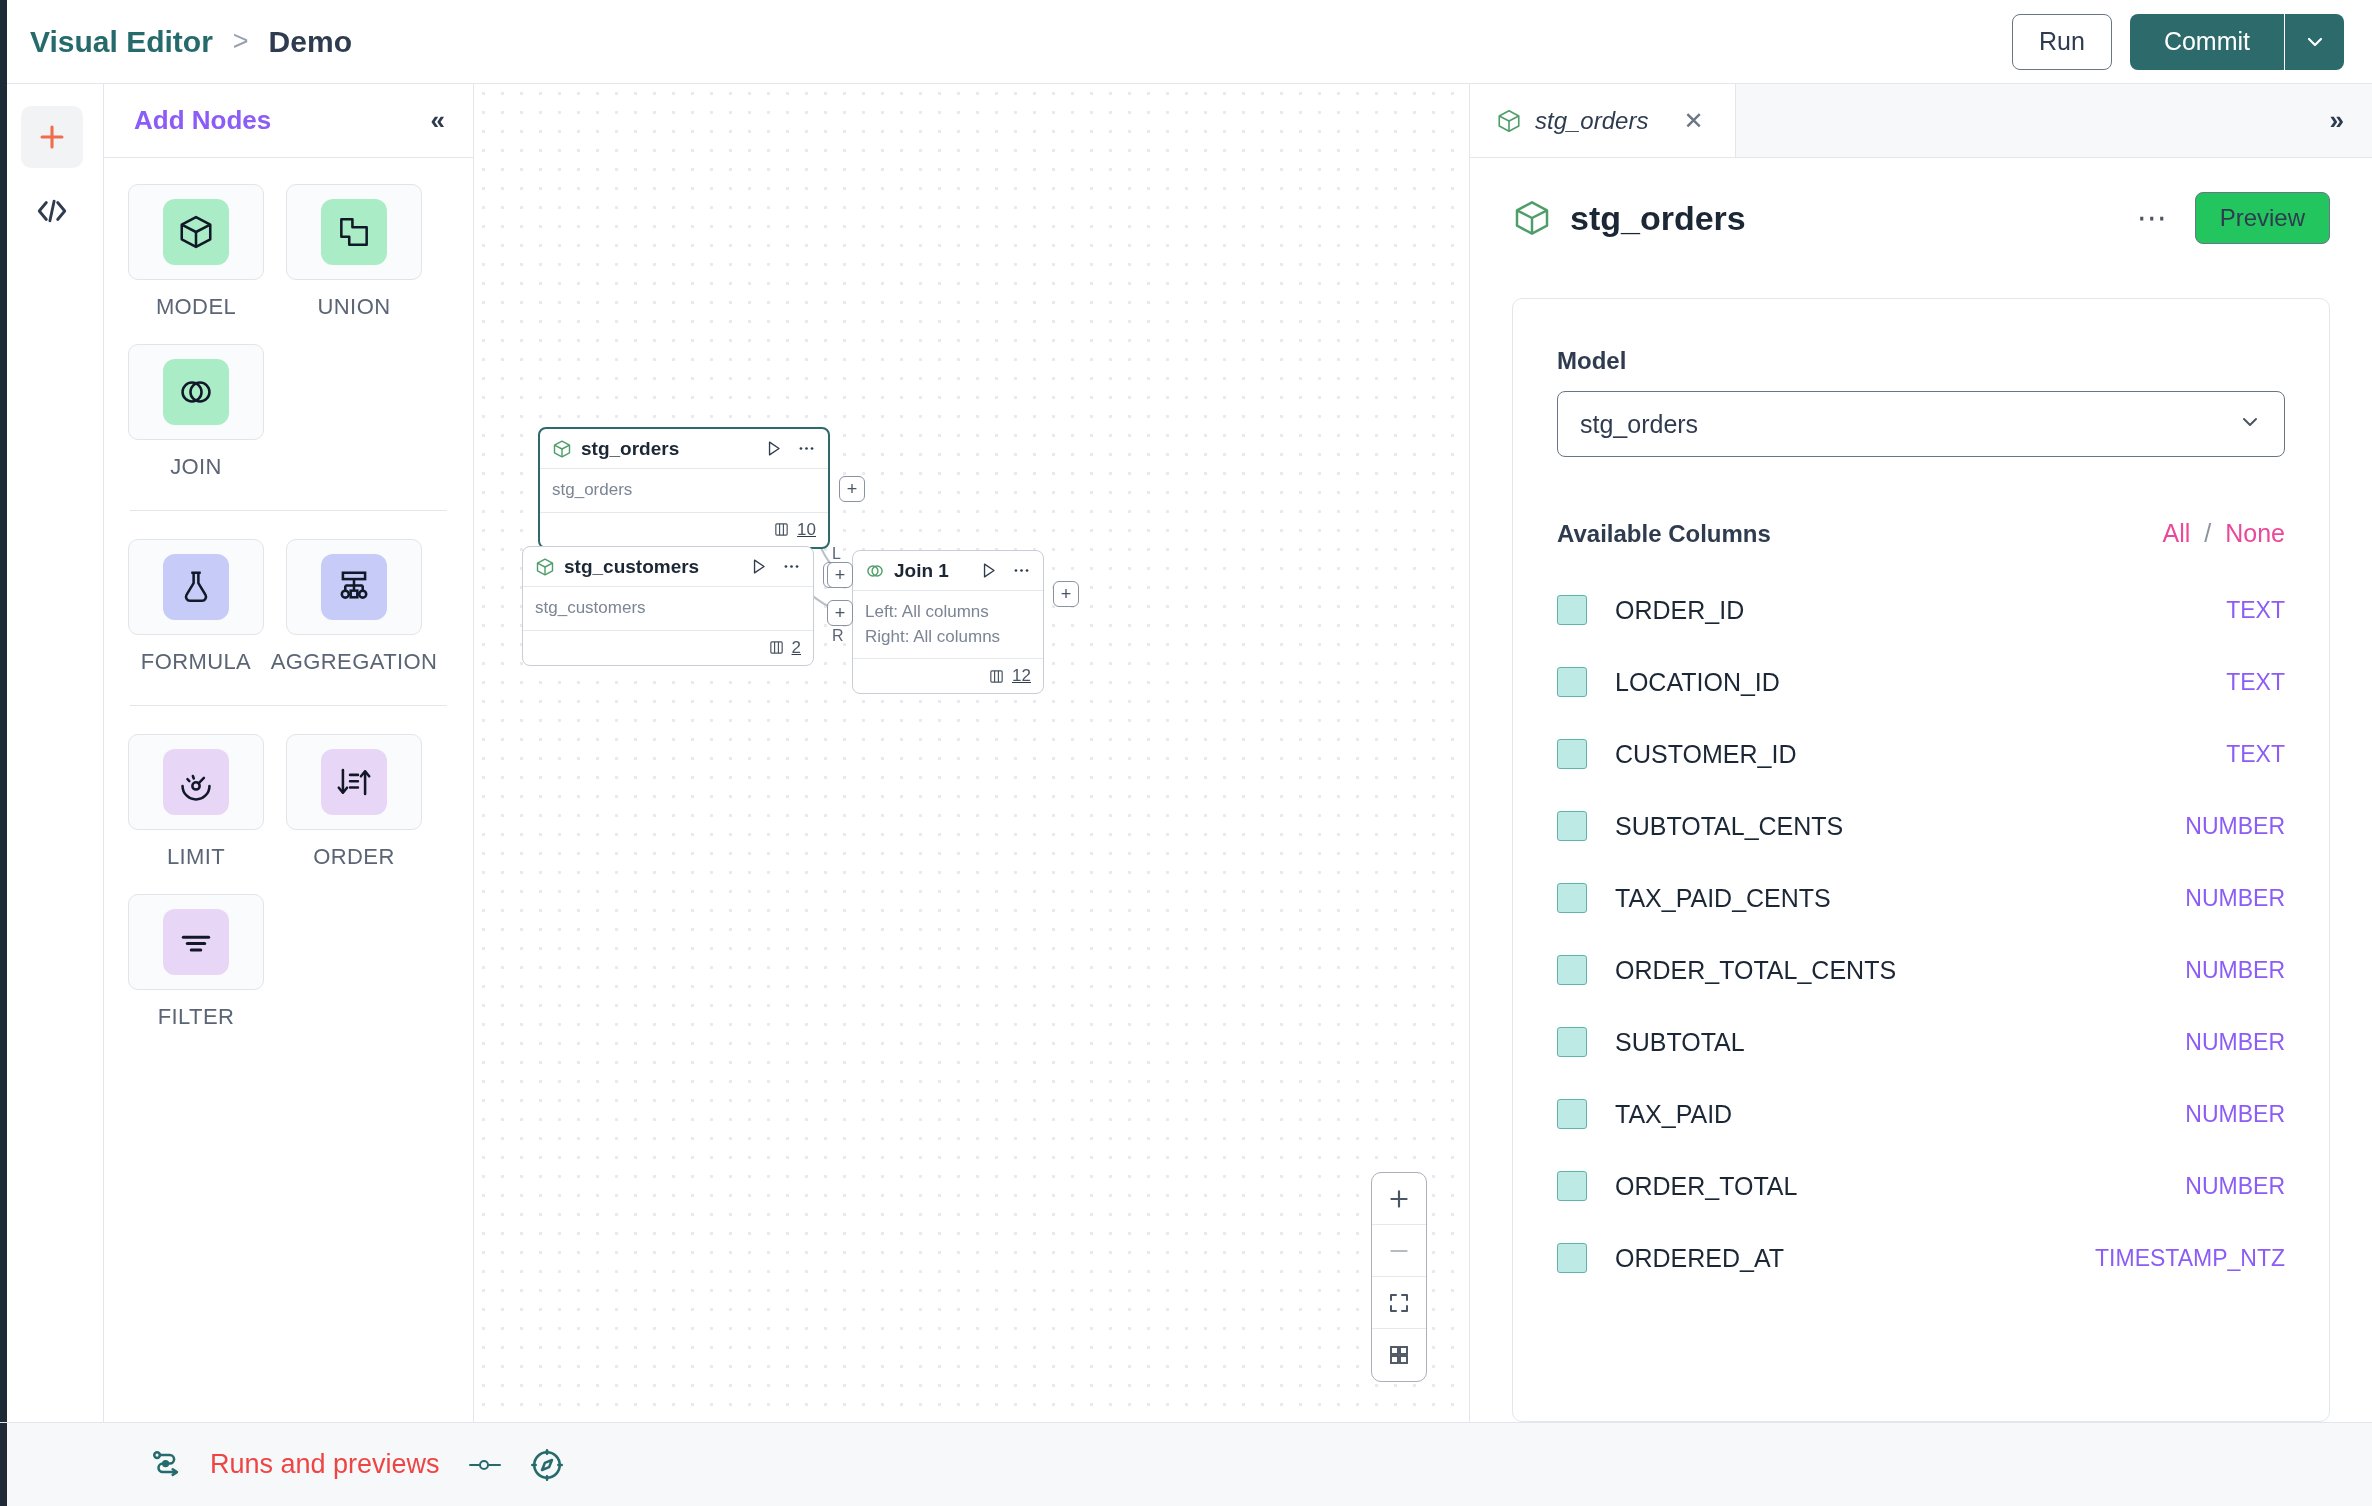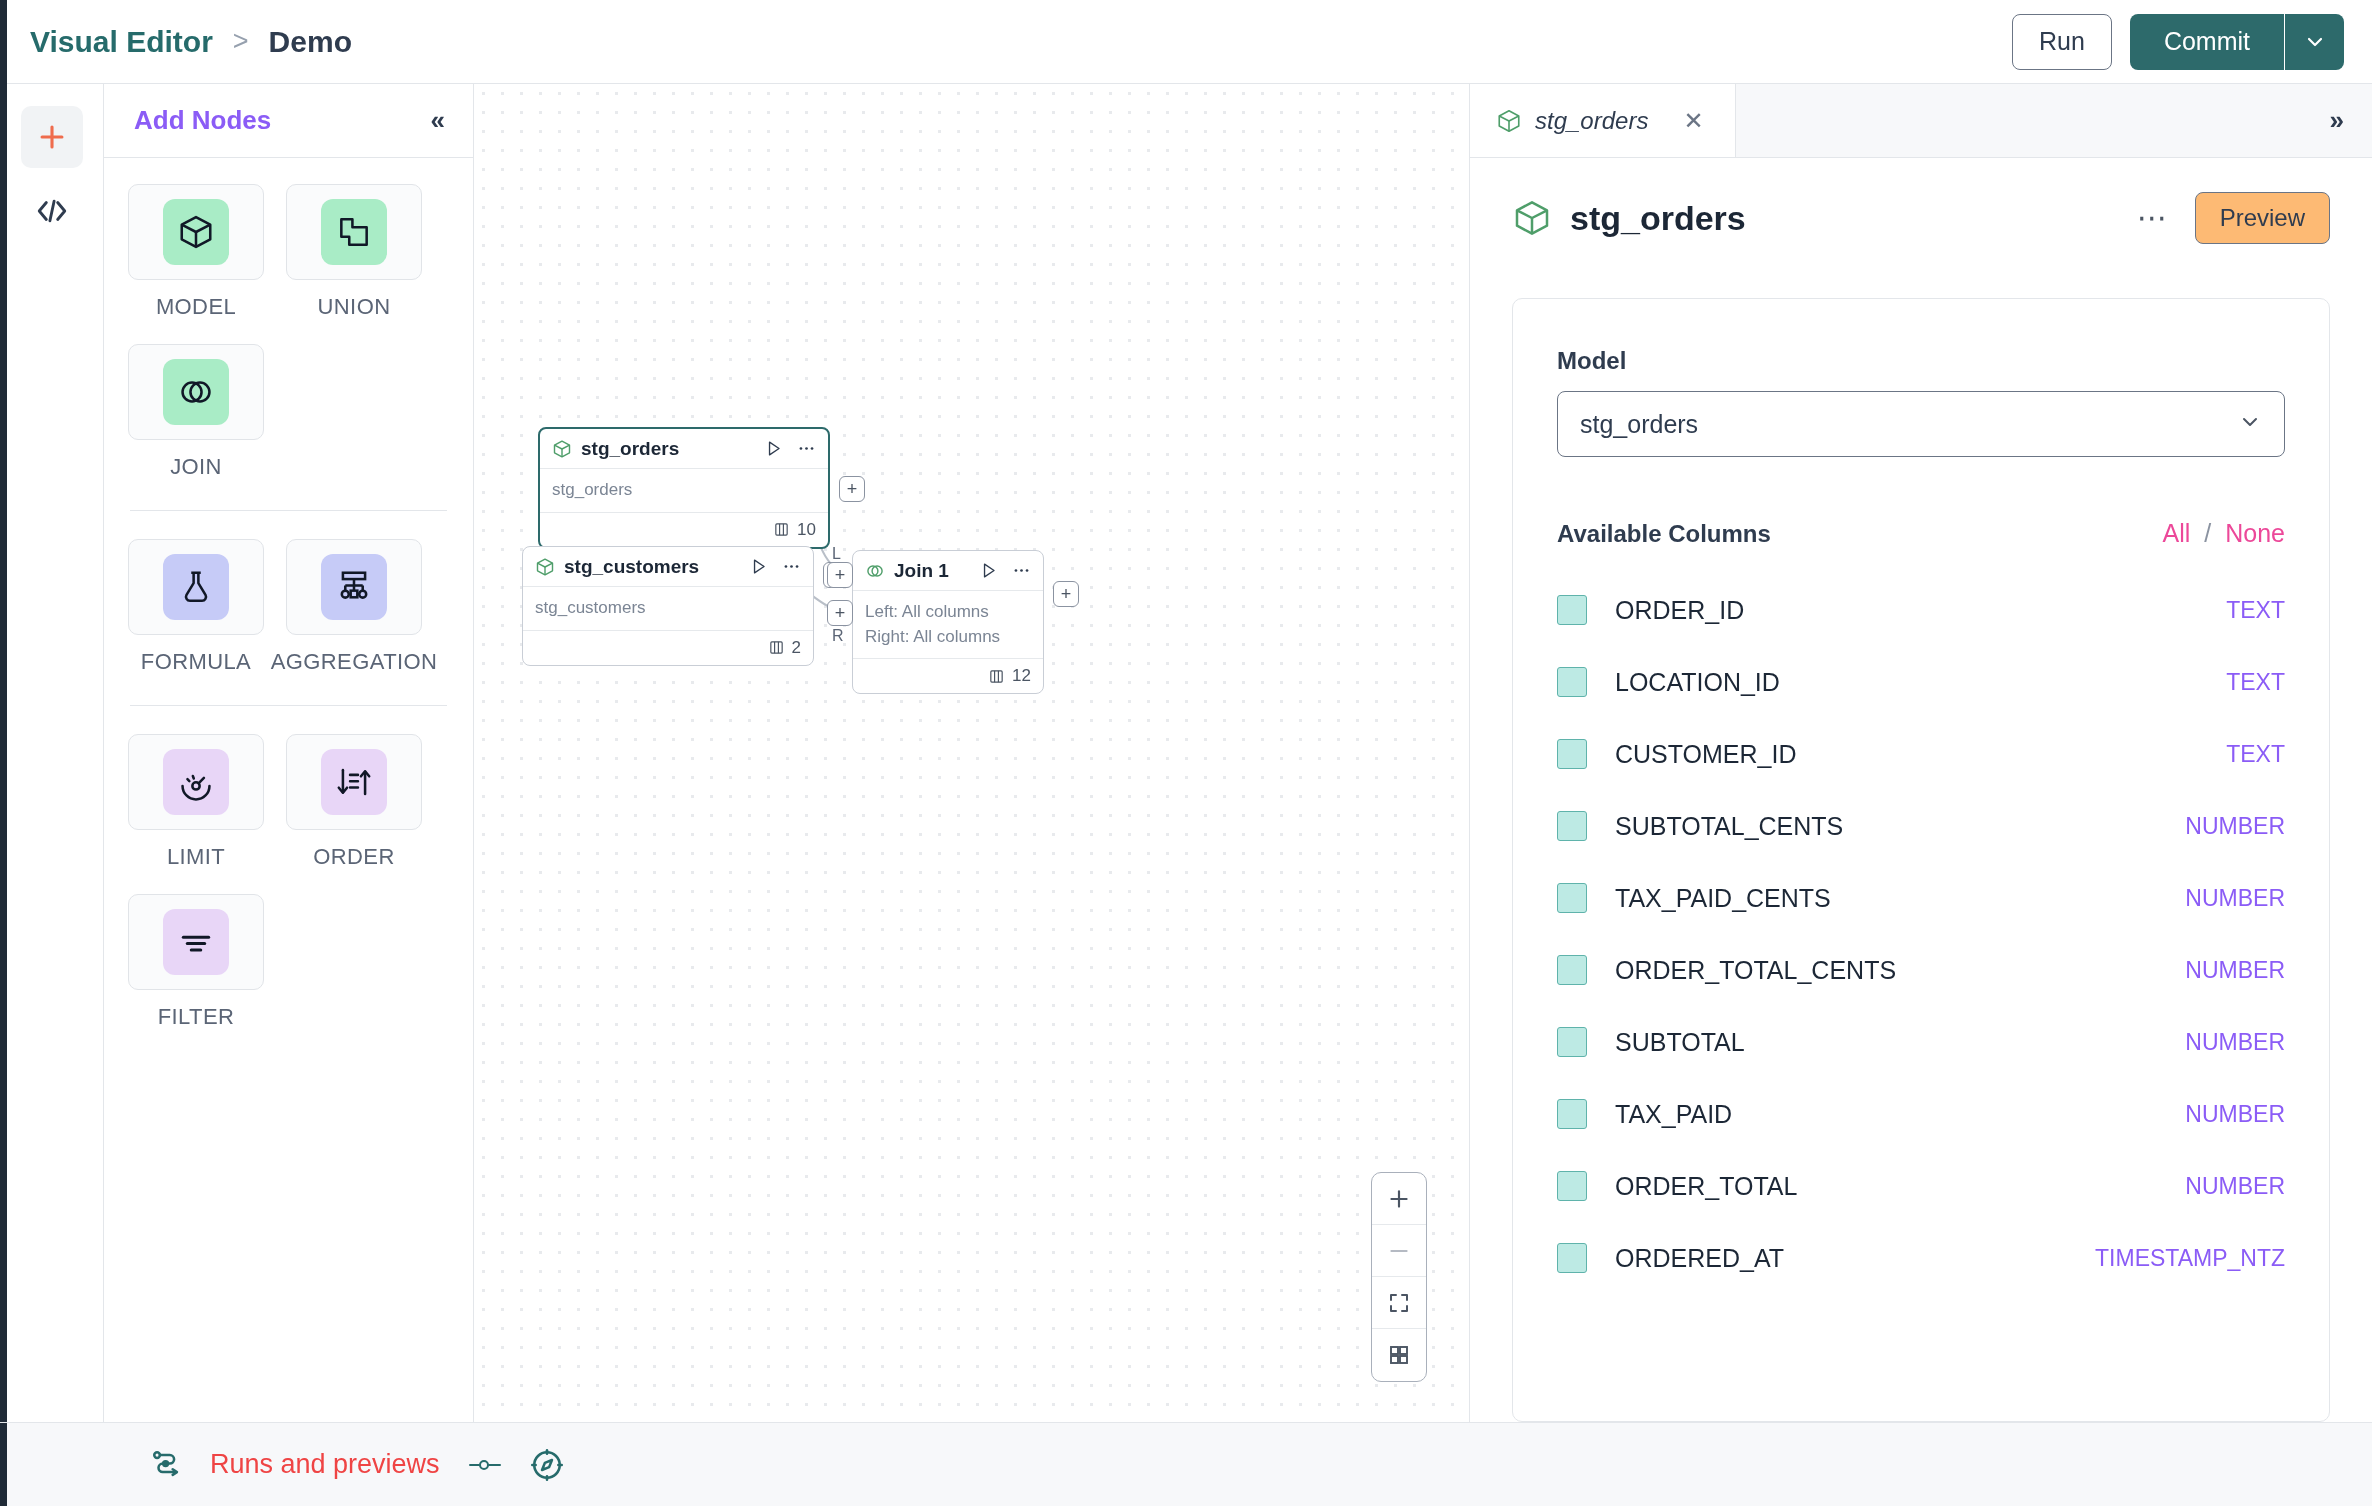--- a/index.html
+++ b/index.html
@@ -99,21 +99,21 @@
   .flow-node.selected { border: 2px solid #2d6a6b; }
   .flow-node.plain { border: 1.5px solid #c9ced6; }
   .fn-head {
     height: 40px; display: flex; align-items: center; gap: 9px;
     padding: 0 12px; border-bottom: 1px solid #e6e9ec;
   }
   .fn-title { font-size: 19px; font-weight: bold; color: #1c2736; }
   .fn-actions { margin-left: auto; display: flex; align-items: center; gap: 14px; }
   .fn-body { padding: 9px 12px; min-height: 38px; border-bottom: 1px solid #e6e9ec; }
   .fn-sub { font-size: 17px; color: #7b8594; line-height: 1.45; }
-  .fn-foot { height: 34px; display: flex; align-items: center; justify-content: flex-end; gap: 7px; padding: 0 12px; }
+  .fn-foot { height: 34px; display: flex; align-items: center; justify-content: flex-end; gap: 7px; padding: 0 12px; text-decoration: underline; }
   .fn-count { font-size: 17px; color: #4b5563; }
   .port {
     position: absolute; width: 26px; height: 26px; border: 1.5px solid #8b93a1;
     border-radius: 6px; background: #fff; display: flex; align-items: center; justify-content: center;
     font-size: 18px; color: #4b5563; cursor: pointer;
   }
   .port-tag { position: absolute; font-size: 16px; color: #5b6576; }
 
   .zoom-ctl {
     position: absolute; right: 42px; bottom: 40px; width: 56px;
@@ -134,21 +134,21 @@
   }
   .insp-tab-label { font-size: 24px; font-style: italic; color: #2f3c4f; }
   .tab-close { margin-left: 22px; color: #6b7585; font-size: 24px; cursor: pointer; }
   .insp-expand { margin-left: auto; display: flex; align-items: center; padding: 0 30px; color: #2f3c4f; font-size: 26px; font-weight: bold; letter-spacing: -2px; cursor: pointer; }
   .insp-title-row { display: flex; align-items: center; padding: 34px 42px 0 42px; gap: 18px; }
   .insp-title { font-size: 34px; font-weight: bold; color: #1c2736; }
   .insp-title-actions { margin-left: auto; display: flex; align-items: center; gap: 26px; }
   .dots { font-size: 30px; color: #4b5563; letter-spacing: 2px; cursor: pointer; line-height: 1; }
   .btn-preview {
     height: 52px; padding: 0 24px; border: 1.5px solid #6b7585; border-radius: 8px;
-    background: #fdba74; color: #2f3c4f; font-size: 24px; font-family: inherit; cursor: pointer;
+    background: #22c55e; color: #2f3c4f; font-size: 24px; font-family: inherit; cursor: pointer;
   }
   .insp-card {
     margin: 54px 42px 0 42px; border: 1.5px solid #e3e6ea; border-radius: 10px;
     padding: 48px 44px 0 44px; flex: 1; min-height: 0; overflow: hidden;
   }
   .field-label { font-size: 24px; font-weight: bold; color: #2f3c4f; margin-bottom: 16px; }
   .select-box {
     height: 66px; border: 1.5px solid #6b7585; border-radius: 8px;
     display: flex; align-items: center; padding: 0 22px; cursor: pointer;
   }

